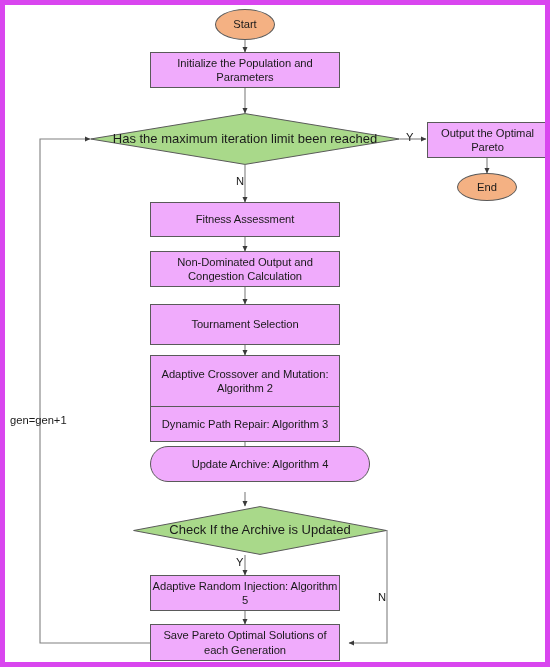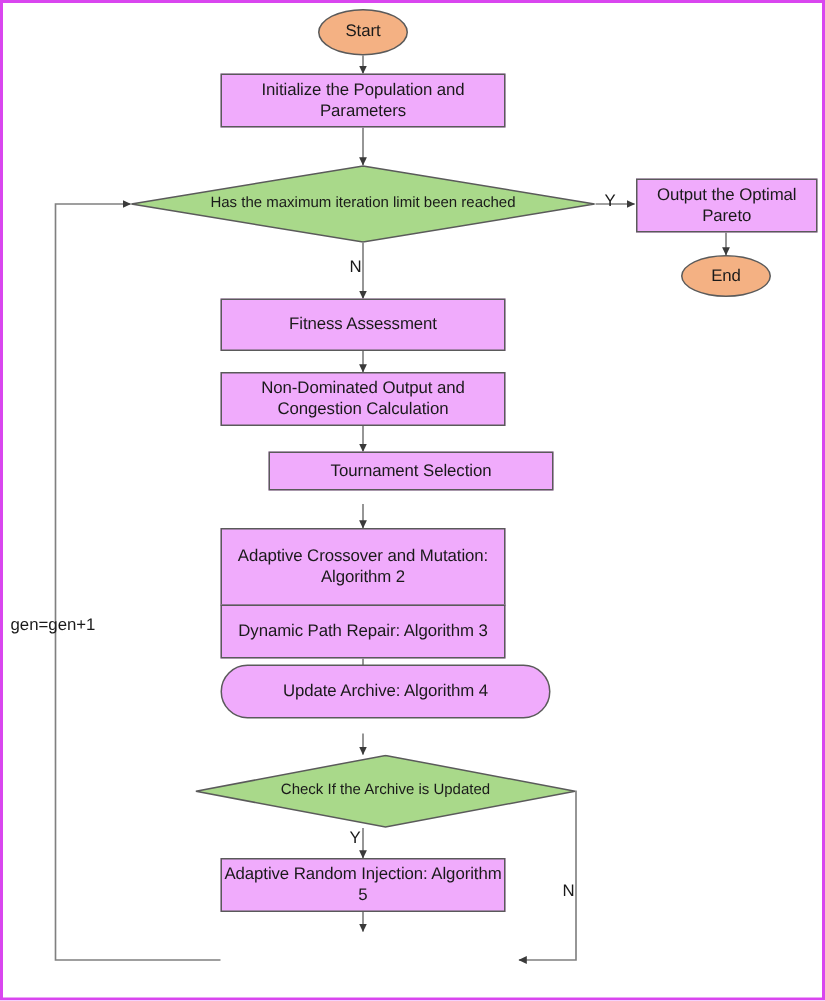--- a/index.html
+++ b/index.html
@@ -5,21 +5,21 @@
   html,body{margin:0;padding:0;background:#ffffff;}
   body{
     font-family:"Liberation Sans", sans-serif;
     -webkit-font-smoothing:antialiased;
   }
   #canvas{
     position:relative;
     width:550px;
     height:667px;
     background:#ffffff;
-    border:2px solid #d946ef;
+    border:5px solid #d946ef;
     box-sizing:border-box;
     overflow:hidden;
   }
   #edges{
     position:absolute;
     left:0; top:0;
     width:550px; height:667px;
   }
   .node{
     position:absolute;
@@ -51,21 +51,21 @@
   }
   .diamond-label{
     position:absolute;
     left:0; top:0;
     width:100%; height:100%;
     display:flex;
     align-items:center;
     justify-content:center;
     text-align:center;
     color:#1a1a1a;
-    font-size:10px;
+    font-size:13px;
     line-height:14.5px;
     pointer-events:none;
   }
   .edge-label{
     position:absolute;
     color:#1a1a1a;
     font-size:11.2px;
     line-height:13px;
     white-space:nowrap;
   }
@@ -139,21 +139,21 @@
   </div>
 
   <div class="node process" style="left:145px; top:197px; width:190px; height:35px;">
     <span>Fitness Assessment</span>
   </div>
 
   <div class="node process" style="left:145px; top:246px; width:190px; height:36px;">
     <span>Non-Dominated Output and Congestion Calculation</span>
   </div>
 
-  <div class="node process" style="left:145px; top:299px; width:190px; height:26px;margin-left:32px;">
+  <div class="node process" style="left:145px; top:299px; width:190px; height:41px;">
     <span>Tournament Selection</span>
   </div>
 
   <div class="node process" style="left:145px; top:350px; width:190px; height:52px;">
     <span>Adaptive Crossover and Mutation: Algorithm 2</span>
   </div>
 
   <div class="node process" style="left:145px; top:401px; width:190px; height:36px;">
     <span>Dynamic Path Repair: Algorithm 3</span>
   </div>
@@ -166,20 +166,23 @@
     <svg width="254" height="49" viewBox="0 0 254 49" xmlns="http://www.w3.org/2000/svg">
       <polygon points="127,0.6 253.4,24.5 127,48.4 0.6,24.5" fill="#a9d98a" stroke="#5a5a5a" stroke-width="1"></polygon>
     </svg>
     <div class="diamond-label">Check If the Archive is Updated</div>
   </div>
 
   <div class="node process" style="left:145px; top:570px; width:190px; height:36px;">
     <span>Adaptive Random Injection: Algorithm 5</span>
   </div>
 
+  <div class="node process" style="left:145px; top:619px; width:190px; height:37px;">
+    <span>Save Pareto Optimal Solutions of each Generation</span>
+  </div>
 
   <div class="edge-label" style="left:401px; top:126px;">Y</div>
 
   <div class="edge-label" style="left:231px; top:170px;">N</div>
 
   <div class="edge-label" style="left:231px; top:551px;">Y</div>
 
   <div class="edge-label" style="left:373px; top:586px;">N</div>
 
   <div class="edge-label" style="left:5px; top:409px;">gen=gen+1</div>

